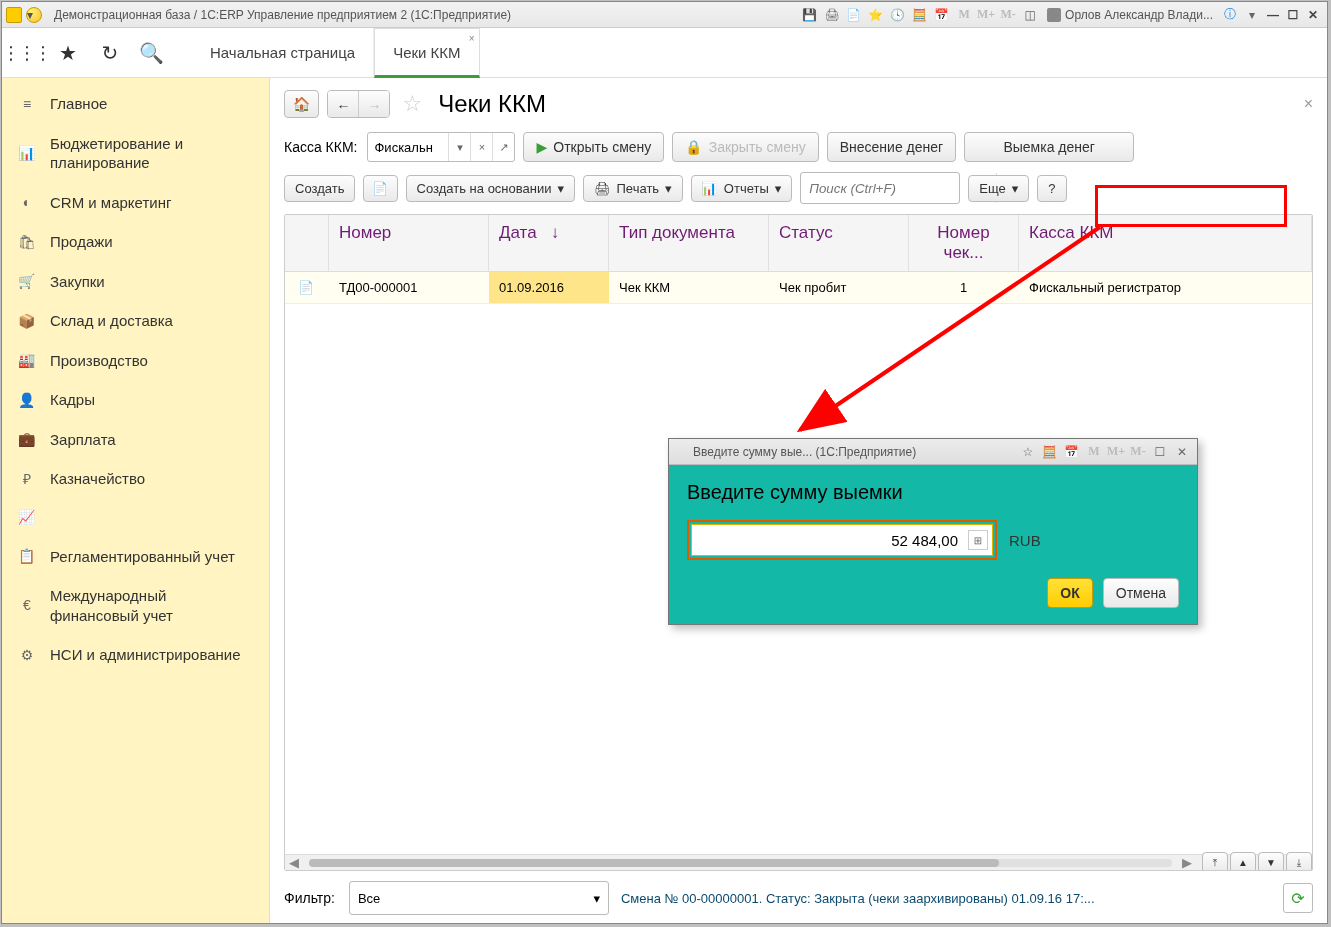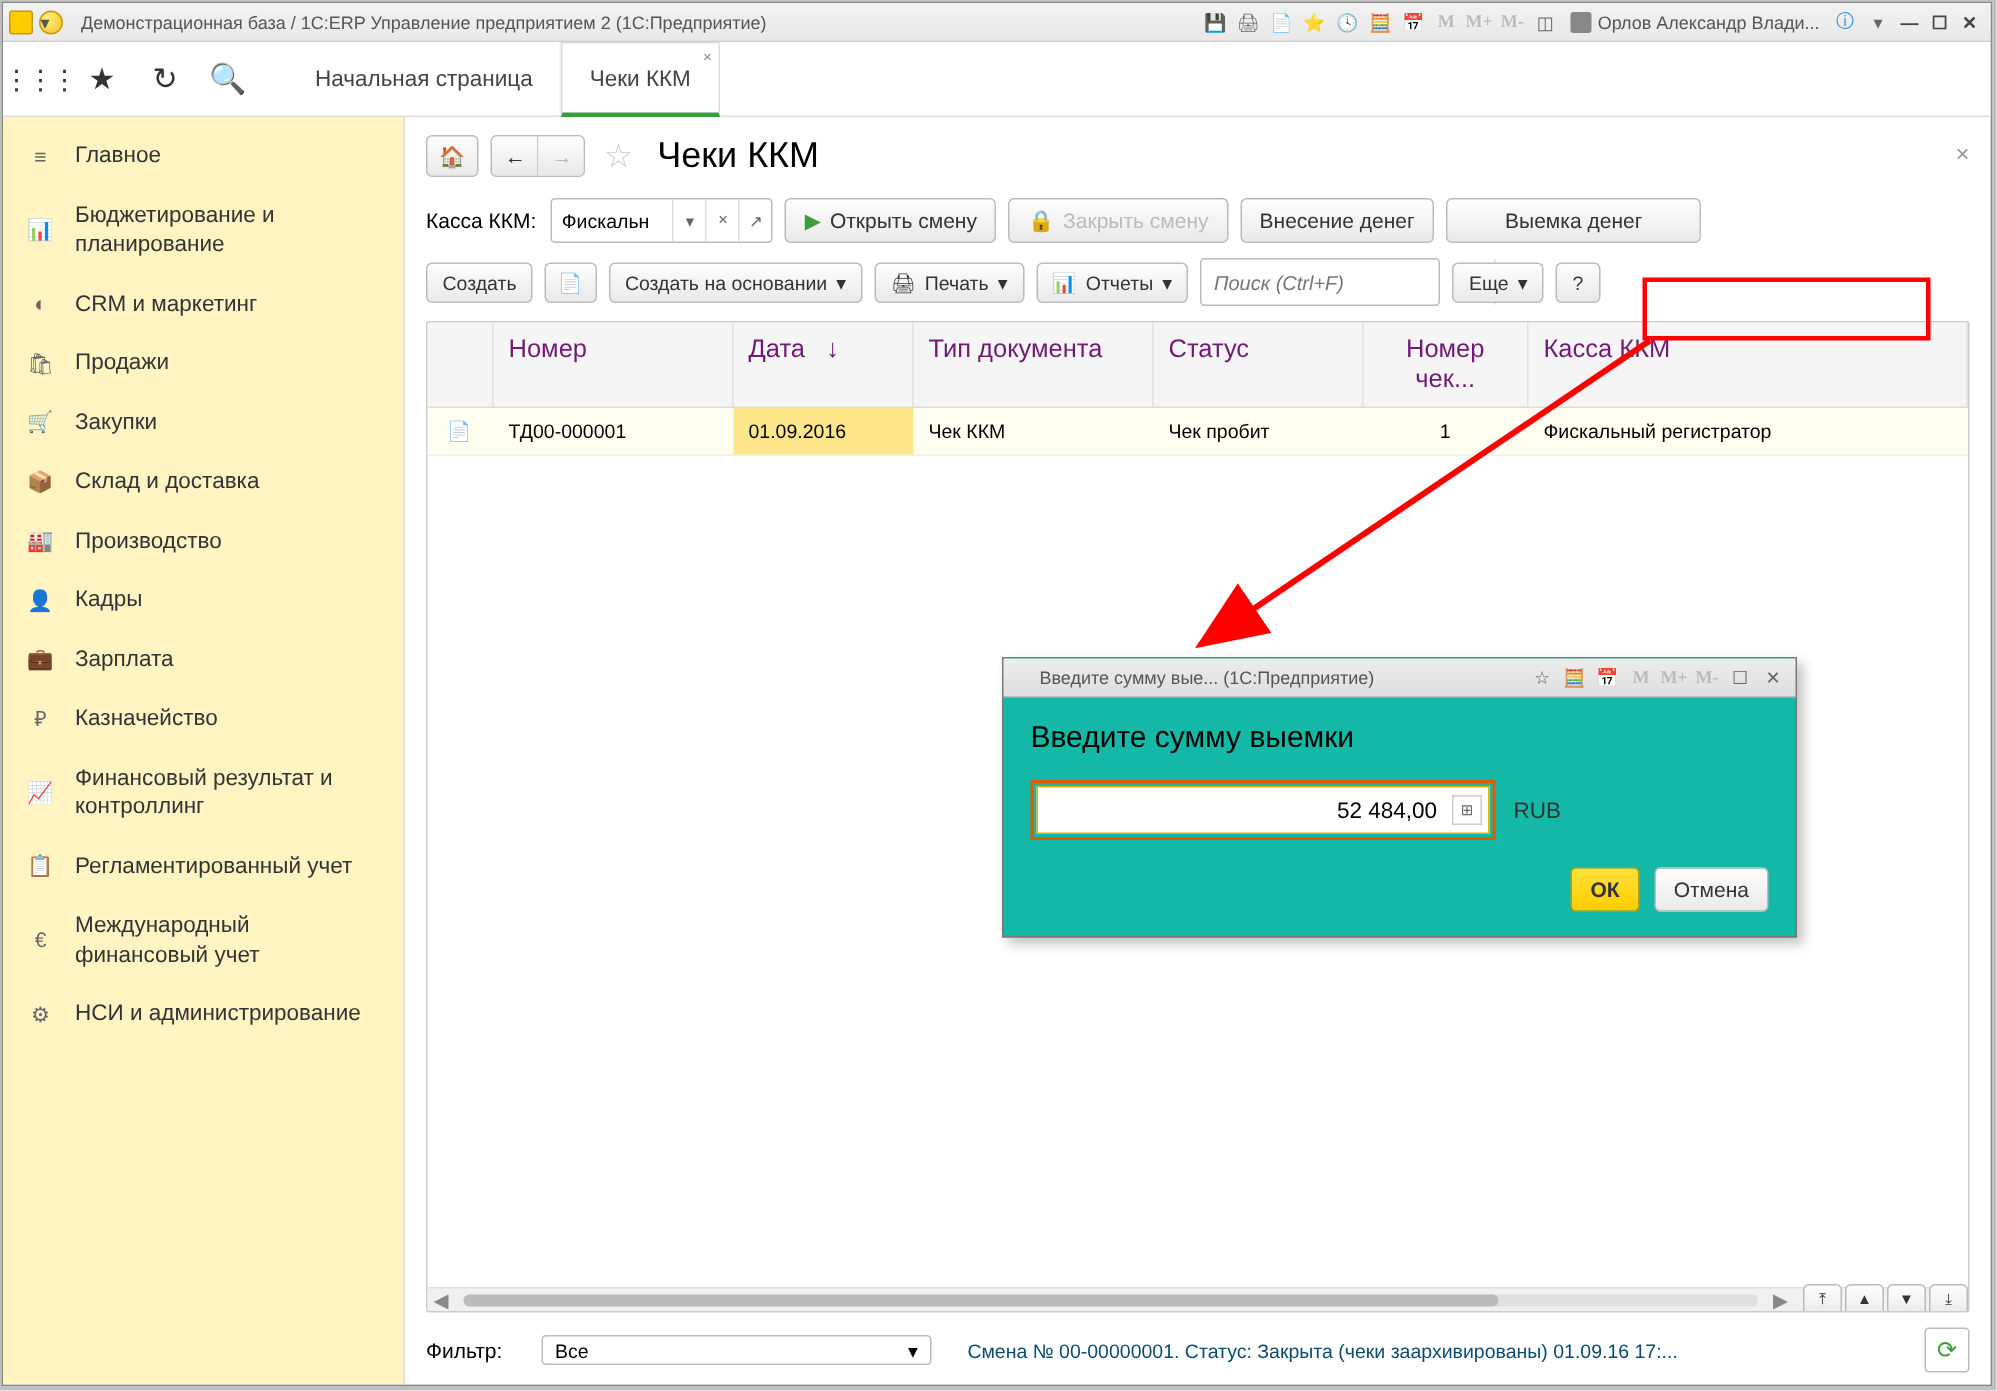--- a/index.html
+++ b/index.html
@@ -55,22 +55,22 @@
   .c3 { width: 160px; }
   .c4 { width: 140px; }
   .c5 { width: 110px; text-align: center; }
   .c6 { flex: 1; }
   .tr .c2 { background: #ffe58a; }
   .hscroll { height: 16px; background: #f0f0f0; border-top: 1px solid #ddd; display: flex; align-items: center; }
   .hscroll .track { flex: 1; height: 8px; background: #e0e0e0; border-radius: 4px; margin: 0 6px; position: relative; }
   .hscroll .thumb { position: absolute; left: 0; width: 80%; height: 8px; background: #bbb; border-radius: 4px; }
   .jumpbtns { display: flex; gap: 2px; margin-left: 6px; }
   .jumpbtns .btn { width: 26px; height: 22px; padding: 0; justify-content: center; font-size: 10px; }
-  .bottom-row { display: flex; align-items: center; gap: 24px; padding-top: 10px; }
-  .filter-select { border: 1px solid #bbb; border-radius: 3px; height: 20px; width: 260px; display: flex; align-items: center; padding: 0 8px; justify-content: space-between; }
+  .bottom-row { display: flex; align-items: center; gap: 12px; padding-top: 10px; }
+  .filter-select { border: 1px solid #bbb; border-radius: 3px; height: 34px; width: 260px; display: flex; align-items: center; padding: 0 8px; justify-content: space-between; }
   .status-text { flex: 1; font-size: 13px; color: #0c4a6e; white-space: nowrap; overflow: hidden; text-overflow: ellipsis; }
   .refresh { width: 30px; height: 30px; border: 1px solid #bbb; border-radius: 3px; display: flex; align-items: center; justify-content: center; color: #3a9d3a; font-size: 16px; }
 
   .dialog { position: absolute; left: 398px; top: 360px; width: 530px; background: #14b8a6; border: 1px solid #777; box-shadow: 4px 4px 8px rgba(0,0,0,0.25); z-index: 10; }
   .dialog .dtitle { height: 26px; background: linear-gradient(#ececec,#dedede); display: flex; align-items: center; padding: 0 4px; font-size: 12px; color: #555; border-bottom: 1px solid #bbb; }
   .dialog .dtitle .sysicon { width: 14px; height: 14px; }
   .dialog .dtitle .spacer { flex: 1; }
   .dialog .dbody { padding: 16px 18px; }
   .dialog h2 { font-size: 20px; font-weight: normal; margin-bottom: 16px; }
   .amount-row { display: flex; align-items: center; gap: 12px; }
@@ -172,21 +172,20 @@
       <div class="navitem">
           <span class="nicon">💼</span>
           <span>Зарплата</span>
         </div>
       <div class="navitem">
           <span class="nicon">₽</span>
           <span>Казначейство</span>
         </div>
       <div class="navitem">
           <span class="nicon">📈</span>
-          <span>Финансовый результат и контроллинг</span>
         </div>
       <div class="navitem">
           <span class="nicon">📋</span>
           <span>Регламентированный учет</span>
         </div>
       <div class="navitem">
           <span class="nicon">€</span>
           <span>Международный финансовый учет</span>
         </div>
       <div class="navitem">

